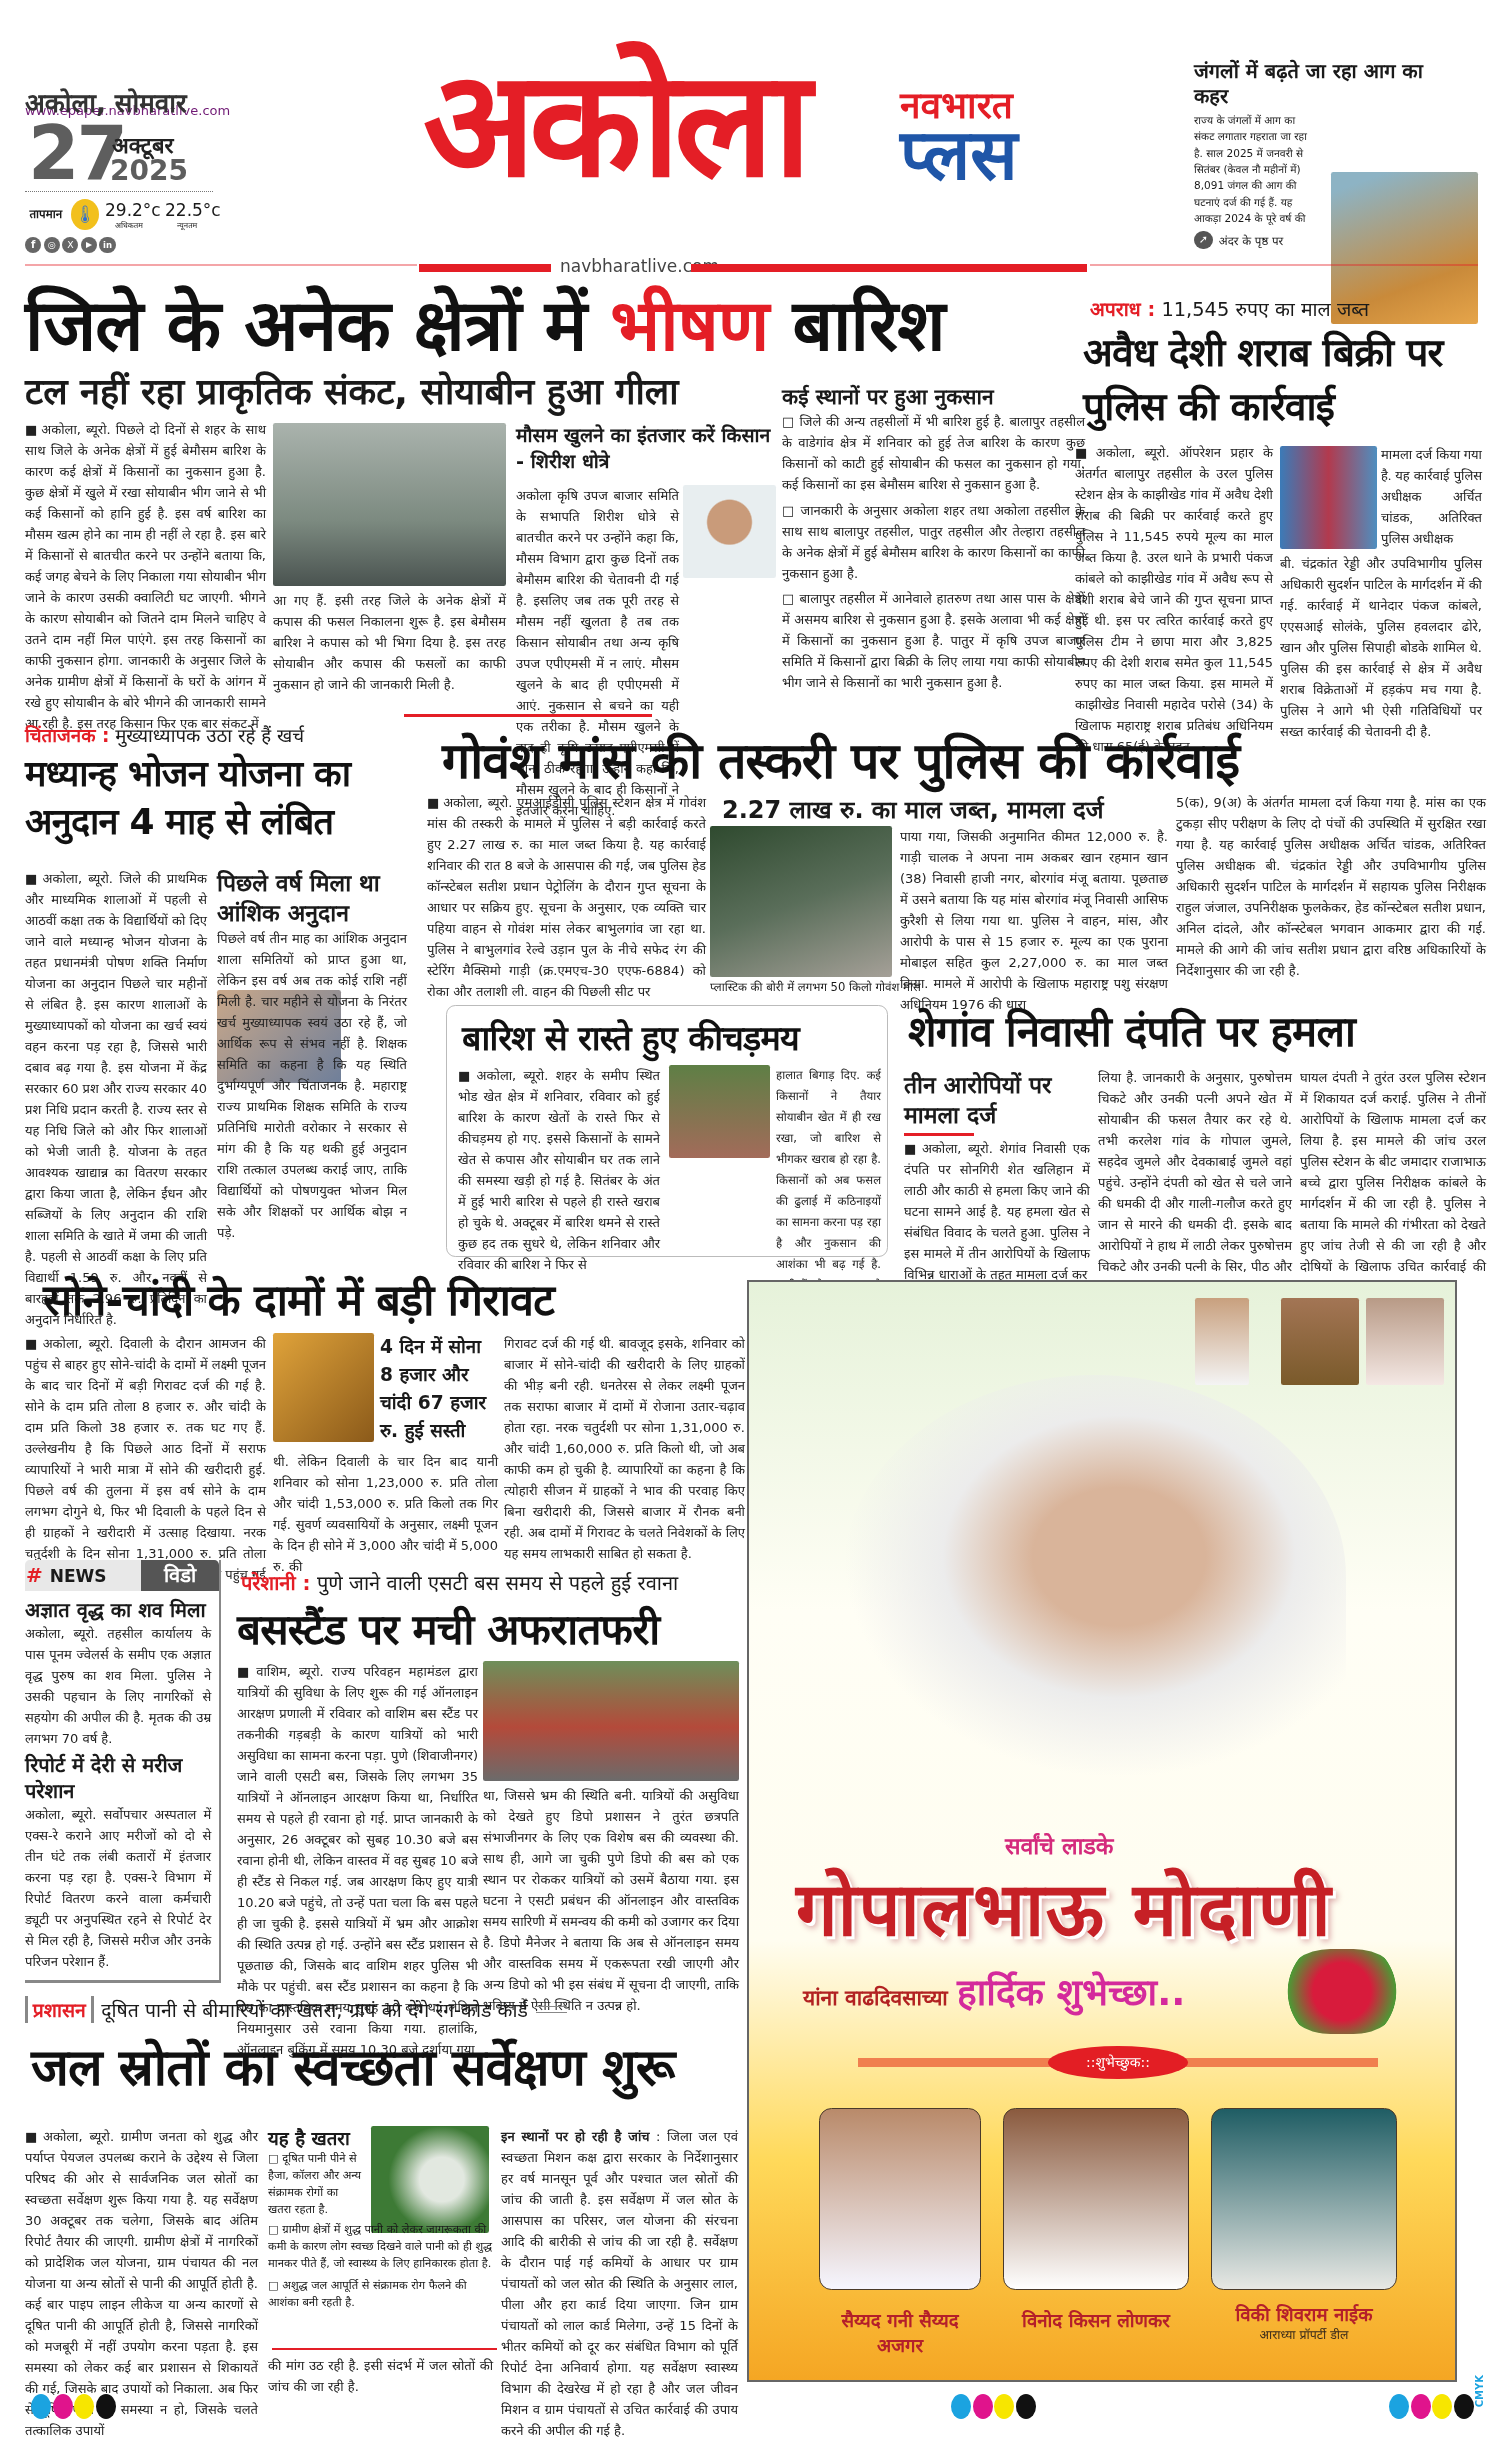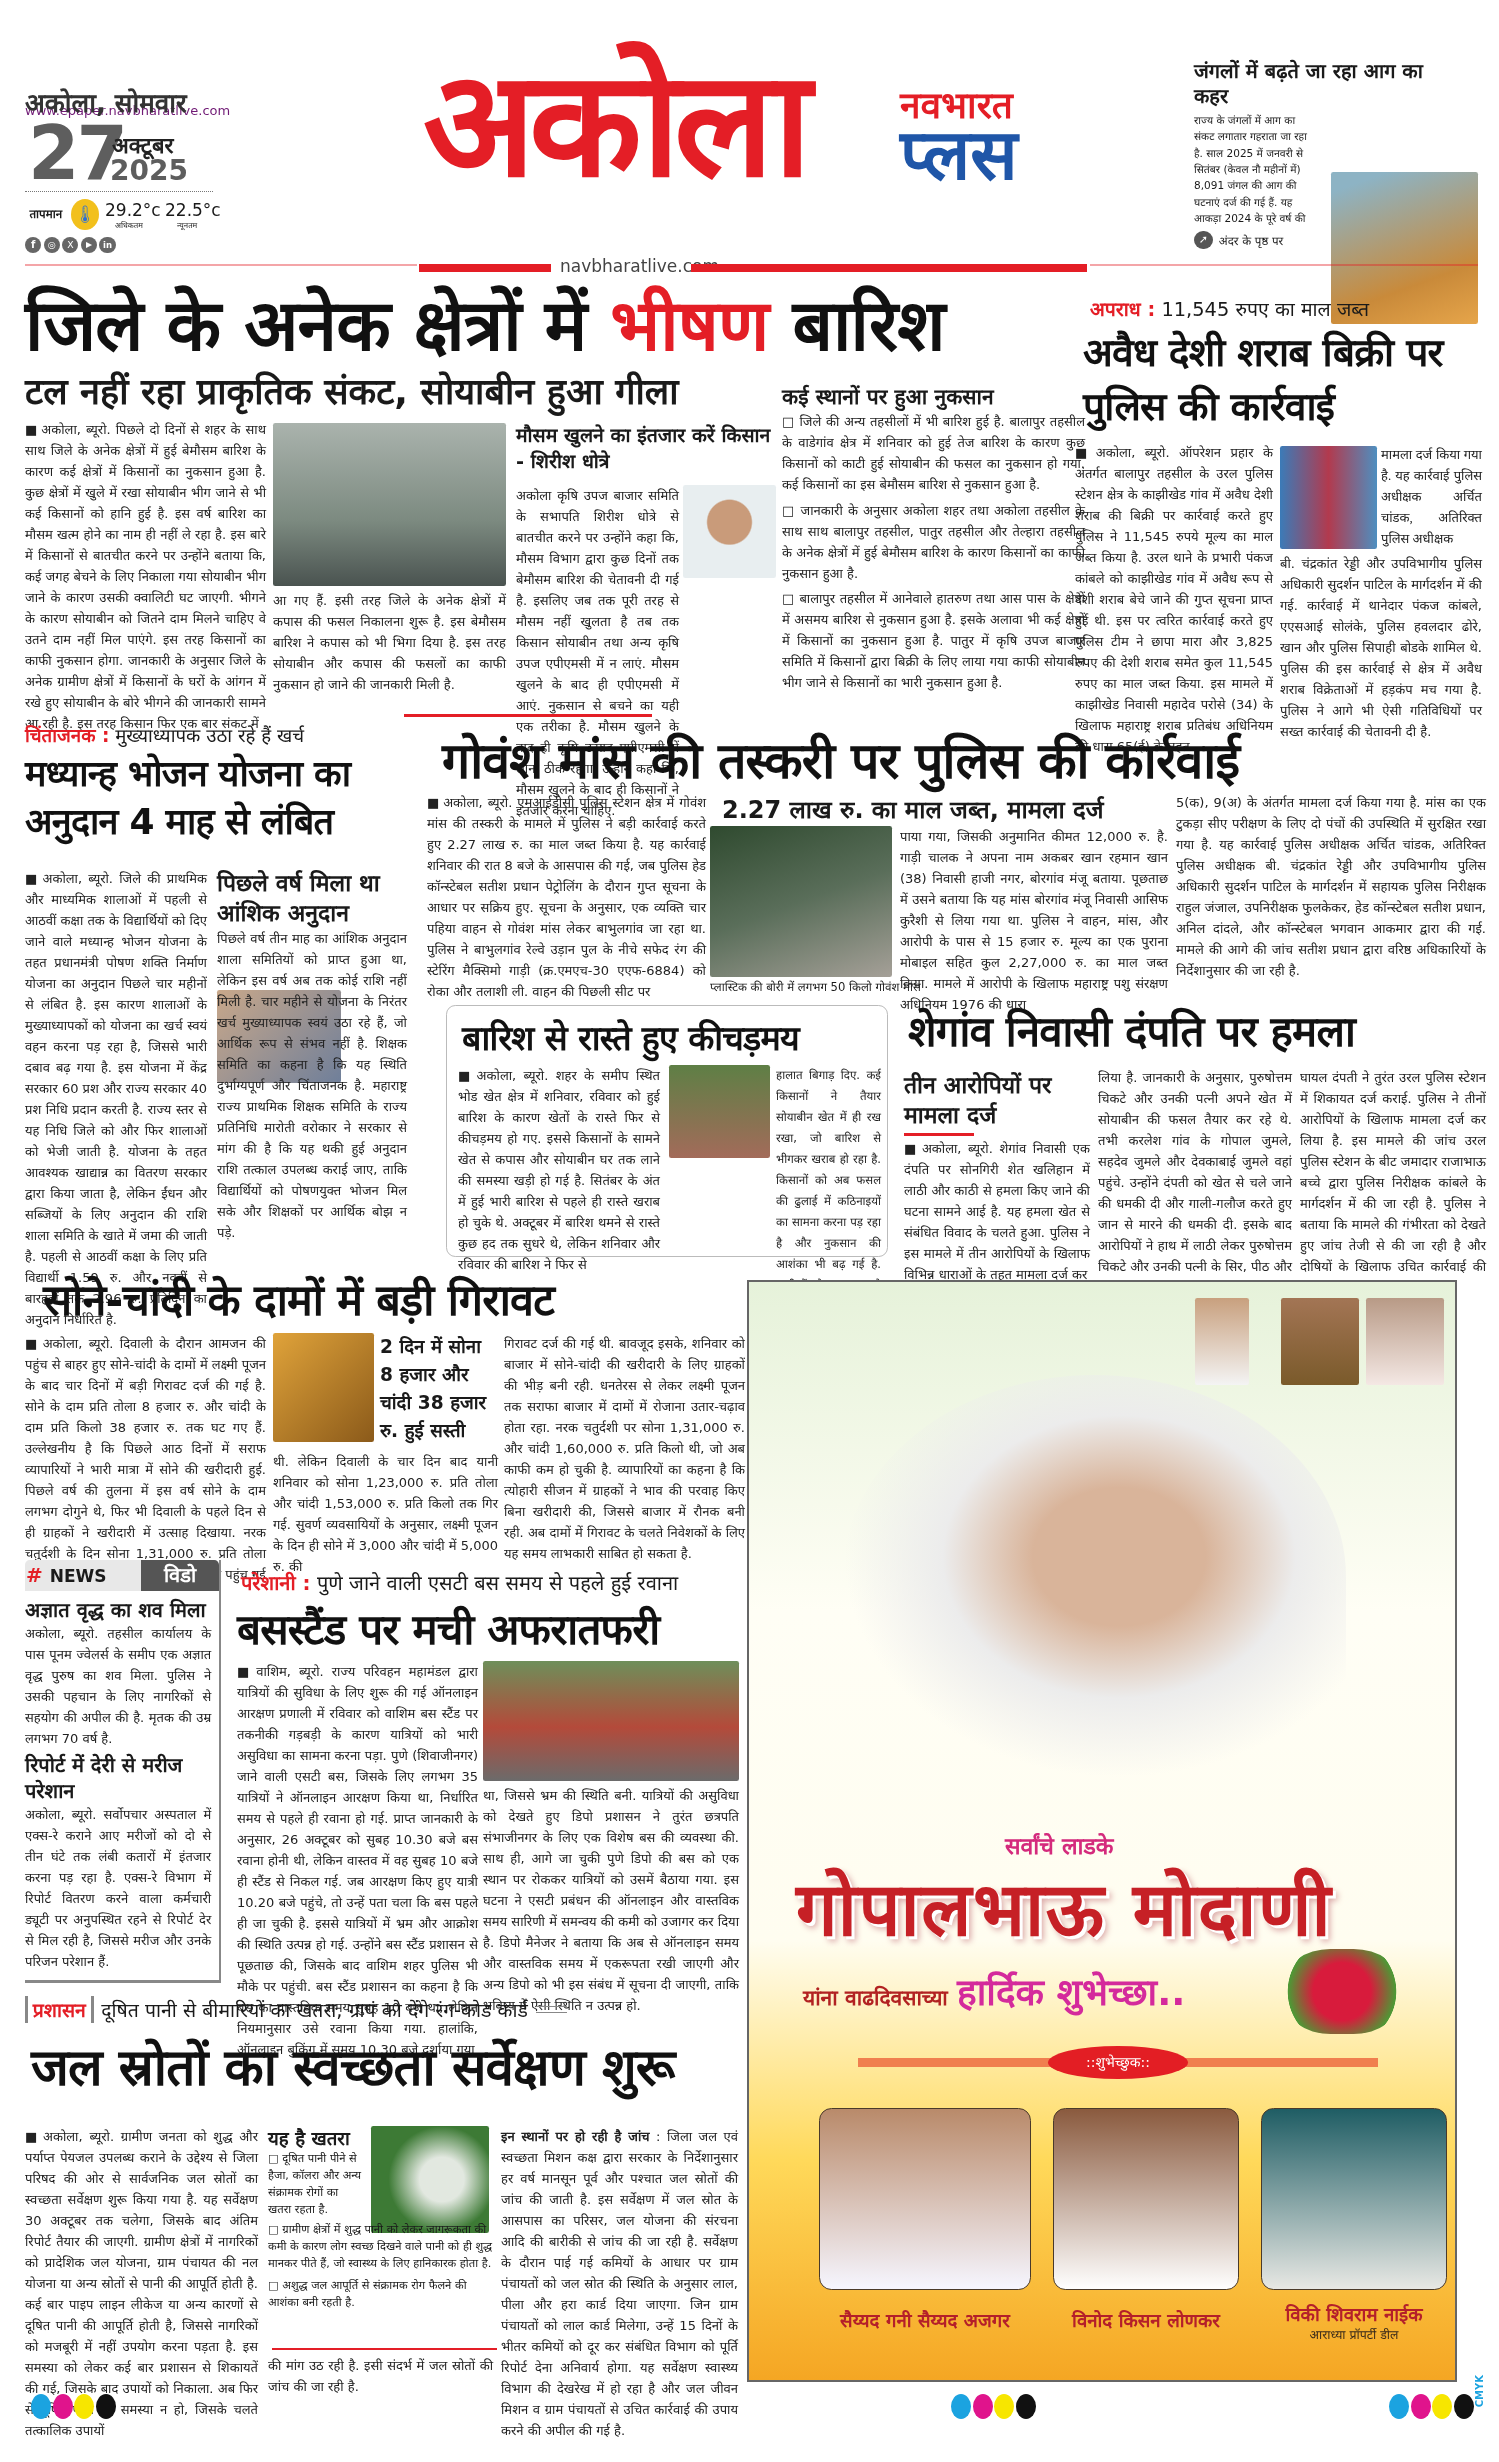--- a/index.html
+++ b/index.html
@@ -113,21 +113,21 @@
 <div class="abs hl" style="left:908px;top:1001px;font-size:42px;line-height:62px;">शेगांव निवासी दंपति पर हमला</div>
 <div class="abs" style="left:904px;top:1071px;width:186px;font-size:23px;font-weight:bold;line-height:29.5px;">तीन आरोपियों पर मामला दर्ज</div>
 <div class="abs rule" style="left:904px;top:1133px;width:70px;height:3.1px;"></div>
 <div class="abs body-text" style="left:904px;top:1138px;width:186px;"><span class="bullet"></span><span>अकोला, ब्यूरो. शेगांव निवासी एक दंपति पर सोनगिरी शेत खलिहान में लाठी और काठी से हमला किए जाने की घटना सामने आई है. यह हमला खेत से संबंधित विवाद के चलते हुआ. पुलिस ने इस मामले में तीन आरोपियों के खिलाफ विभिन्न धाराओं के तहत मामला दर्ज कर</span></div>
 <div class="abs body-text" style="left:1098px;top:1067px;width:194px;">लिया है. जानकारी के अनुसार, पुरुषोत्तम चिकटे और उनकी पत्नी अपने खेत में सोयाबीन की फसल तैयार कर रहे थे. तभी करलेश गांव के गोपाल जुमले, सहदेव जुमले और देवकाबाई जुमले वहां पहुंचे. उन्होंने दंपती को खेत से चले जाने की धमकी दी और गाली-गलौज करते हुए जान से मारने की धमकी दी. इसके बाद आरोपियों ने हाथ में लाठी लेकर पुरुषोत्तम चिकटे और उनकी पत्नी के सिर, पीठ और गर्दन पर हमला किया.</div>
 <div class="abs body-text" style="left:1300px;top:1067px;width:186px;">घायल दंपती ने तुरंत उरल पुलिस स्टेशन में शिकायत दर्ज कराई. पुलिस ने तीनों आरोपियों के खिलाफ मामला दर्ज कर लिया है. इस मामले की जांच उरल पुलिस स्टेशन के बीट जमादार राजाभाऊ बच्चे द्वारा पुलिस निरीक्षक कांबले के मार्गदर्शन में की जा रही है. पुलिस ने बताया कि मामले की गंभीरता को देखते हुए जांच तेजी से की जा रही है और दोषियों के खिलाफ उचित कार्रवाई की जाएगी.</div>
 
 <div class="abs hl" style="left:43px;top:1269px;font-size:43px;line-height:62px;">सोने-चांदी के दामों में बड़ी गिरावट</div>
 <div class="abs body-text" style="left:25px;top:1333px;width:241px;"><span class="bullet"></span><span>अकोला, ब्यूरो. दिवाली के दौरान आमजन की पहुंच से बाहर हुए सोने-चांदी के दामों में लक्ष्मी पूजन के बाद चार दिनों में बड़ी गिरावट दर्ज की गई है. सोने के दाम प्रति तोला 8 हजार रु. और चांदी के दाम प्रति किलो 38 हजार रु. तक घट गए हैं. उल्लेखनीय है कि पिछले आठ दिनों में सराफ व्यापारियों ने भारी मात्रा में सोने की खरीदारी हुई. पिछले वर्ष की तुलना में इस वर्ष सोने के दाम लगभग दोगुने थे, फिर भी दिवाली के पहले दिन से ही ग्राहकों ने खरीदारी में उत्साह दिखाया. नरक चतुर्दशी के दिन सोना 1,31,000 रु. प्रति तोला और चांदी 1,91,000 रु. प्रति किलो तक पहुंच गई</span></div>
 <div class="abs photo" style="left:273px;top:1333px;width:101px;height:109px;background:linear-gradient(135deg,#e0a33a,#8b5a1a);"></div>
-<div class="abs" style="left:380px;top:1333px;width:113px;font-size:18.6px;font-weight:bold;line-height:28px;">2 दिन में सोना 8 हजार और चांदी 38 हजार रु. हुई सस्ती</div>
+<div class="abs" style="left:380px;top:1333px;width:113px;font-size:18.6px;font-weight:bold;line-height:28px;">4 दिन में सोना 8 हजार और चांदी 67 हजार रु. हुई सस्ती</div>
 <div class="abs body-text" style="left:273px;top:1451px;width:225px;">थी. लेकिन दिवाली के चार दिन बाद यानी शनिवार को सोना 1,23,000 रु. प्रति तोला और चांदी 1,53,000 रु. प्रति किलो तक गिर गई. सुवर्ण व्यवसायियों के अनुसार, लक्ष्मी पूजन के दिन ही सोने में 3,000 और चांदी में 5,000 रु. की</div>
 <div class="abs body-text" style="left:504px;top:1333px;width:241px;">गिरावट दर्ज की गई थी. बावजूद इसके, शनिवार को बाजार में सोने-चांदी की खरीदारी के लिए ग्राहकों की भीड़ बनी रही. धनतेरस से लेकर लक्ष्मी पूजन तक सराफा बाजार में दामों में रोजाना उतार-चढ़ाव होता रहा. नरक चतुर्दशी पर सोना 1,31,000 रु. और चांदी 1,60,000 रु. प्रति किलो थी, जो अब काफी कम हो चुकी है. व्यापारियों का कहना है कि त्योहारी सीजन में ग्राहकों ने भाव की परवाह किए बिना खरीदारी की, जिससे बाजार में रौनक बनी रही. अब दामों में गिरावट के चलते निवेशकों के लिए यह समय लाभकारी साबित हो सकता है.</div>
 
 <div class="abs" style="left:25px;top:1560px;width:196px;height:423px;border-right:2.3px solid #888;border-bottom:3.1px solid #888;">
   <div style="display:flex;height:31px;border-radius:4.7px 4.7px 0 0;overflow:hidden;">
     <div style="flex:1;background:#e8e8e8;font-size:20px;font-weight:bold;padding-left:1px;line-height:31px;">
       <span style="color:#e41e26;">#</span>
       <span style="font-size:17px;">NEWS</span>
     </div>
     <div style="width:78px;background:#555;color:#fff;font-size:20px;font-weight:bold;text-align:center;line-height:31px;">विडो</div>
@@ -175,21 +175,21 @@
   <div class="abs" style="left:256px;top:547px;font-size:23px;font-weight:bold;color:#d42a7c;">सर्वांचे लाडके</div>
   <div class="abs" style="left:47px;top:574px;font-size:74px;font-weight:900;color:#c62026;text-shadow:3.1px 3.1px 0 #fff,4.7px 4.7px 6.2px #d9a4a4;letter-spacing:1.6px;">गोपालभाऊ मोदाणी</div>
   <div class="abs" style="left:54px;top:683px;display:flex;align-items:baseline;gap:9.3px;">
     <span style="font-size:21px;font-weight:bold;color:#b22222;">यांना वाढदिवसाच्या</span>
     <span style="font-size:37px;font-weight:bold;color:#d42a9c;">हार्दिक शुभेच्छा..</span>
   </div>
   <div class="abs" style="left:535px;top:667px;width:116px;height:85px;border-radius:40%;background:radial-gradient(circle,#d81b3c 40%,#4c9a35 75%,transparent 76%);"></div>
   <div class="abs" style="left:109px;top:776px;width:520px;height:9.3px;background:#f07f4f;"></div>
   <div class="abs" style="left:299px;top:764px;width:140px;height:33px;border-radius:50%;background:#e31e24;color:#fff;font-size:14px;text-align:center;line-height:33px;">::शुभेच्छुक::</div>
   <div class="abs" style="left:70px;top:826px;display:flex;gap:22px;">
-    <div style="width:212px;text-align:center;">
+    <div style="width:162px;text-align:center;">
       <div class="photo" style="height:182px;border:1.6px solid #4a3a2a;border-radius:12.4px;background:linear-gradient(180deg,#b98a6a,#f6f6ff);"></div>
       <div style="font-size:18.6px;font-weight:900;color:#b41f2a;margin-top:17px;">सैय्यद गनी सैय्यद अजगर</div>
     </div>
     <div style="width:186px;text-align:center;">
       <div class="photo" style="height:182px;border:1.6px solid #4a3a2a;border-radius:12.4px;background:linear-gradient(180deg,#8a5a3e,#ffffff);"></div>
       <div style="font-size:18.6px;font-weight:900;color:#b41f2a;margin-top:17px;">विनोद किसन लोणकर</div>
     </div>
     <div style="width:186px;text-align:center;">
       <div class="photo" style="height:182px;border:1.6px solid #4a3a2a;border-radius:12.4px;background:linear-gradient(180deg,#1f5d64,#e8e8e4);"></div>
       <div style="font-size:18.6px;font-weight:900;color:#b41f2a;margin-top:11px;">विकी शिवराम नाईक</div>

